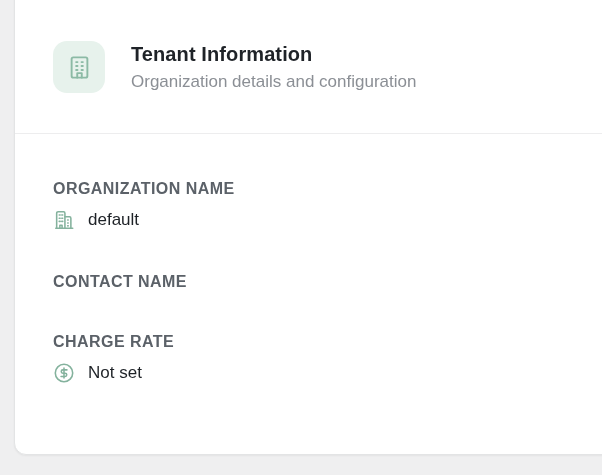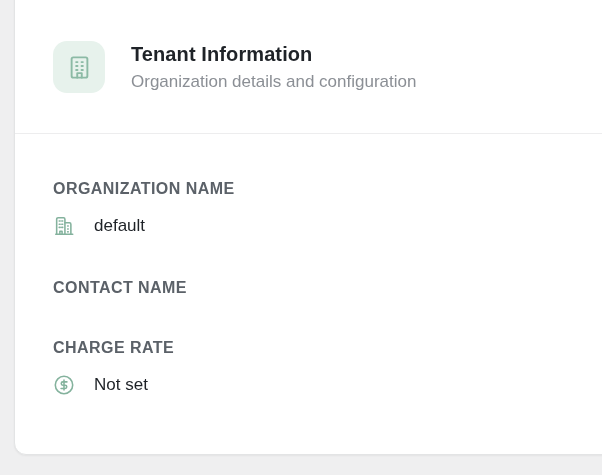--- a/index.html
+++ b/index.html
@@ -73,22 +73,22 @@
   .field { margin-bottom: 42px; }
   .field-label {
     font-size: 16px;
     font-weight: 700;
     letter-spacing: 0.45px;
     color: var(--label_text);
   }
   .field-value-row {
     display: flex;
     align-items: center;
-    gap: 19px;
-    margin-top: 17px;
+    gap: 13px;
+    margin-top: 11px;
   }
   .field-icon { width: 22px; height: 22px; flex: 0 0 auto; color: var(--icon_green); display: flex; }
   .field-icon svg { width: 22px; height: 22px; }
   .field-value {
     font-size: 17px;
     font-weight: 500;
     color: var(--value_text);
   }
 </style>
 </head>

